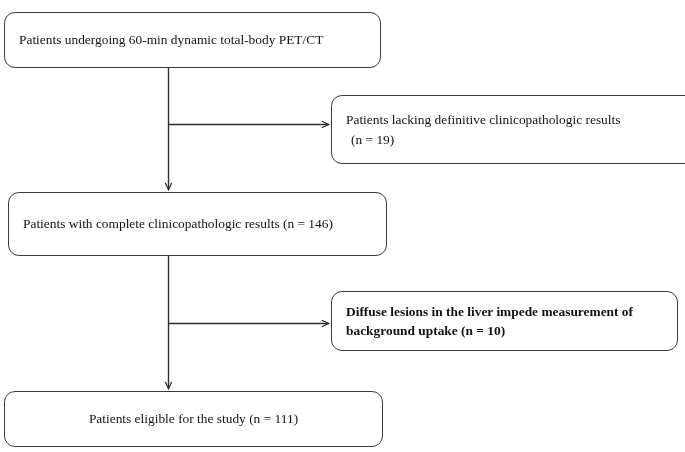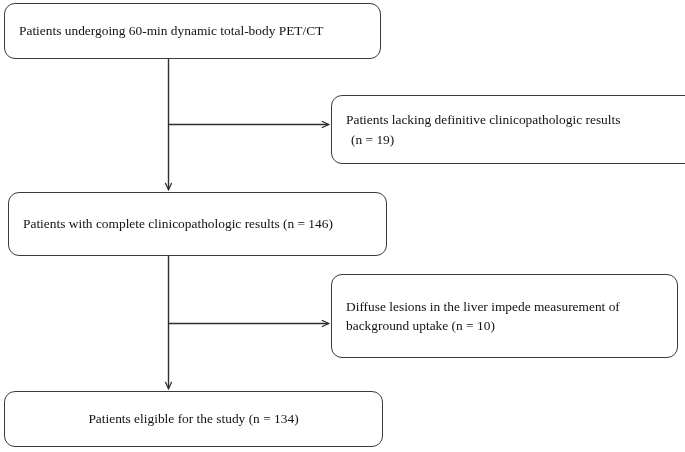--- a/index.html
+++ b/index.html
@@ -74,35 +74,35 @@
 
     <g>
       <line x1="168.5" y1="255" x2="168.5" y2="388.5" stroke="#2e2e2e" stroke-width="1.4" marker-end="url(#vhead)"></line>
     </g>
 
     <g>
       <line x1="168.5" y1="323.5" x2="328.5" y2="323.5" stroke="#2e2e2e" stroke-width="1.4" marker-end="url(#vhead)"></line>
     </g>
   </svg>
 
-  <div class="node left-pad" style="left:4px; top:3px; width:377px; height:56px;">
+  <div class="node left-pad" style="left:4px; top:12px; width:377px; height:56px;">
     <span class="txt">Patients undergoing 60-min dynamic total-body PET/CT</span>
   </div>
 
   <div class="node left-pad indent-second" style="left:331px; top:95px; width:399px; height:69px;">
     <span class="txt">Patients lacking definitive clinicopathologic results</span>
     <span class="txt line2">(n = 19)</span>
   </div>
 
   <div class="node left-pad" style="left:8px; top:192px; width:379px; height:64px;">
     <span class="txt">Patients with complete clinicopathologic results (n = 146)</span>
   </div>
 
-  <div class="node left-pad" style="left:331px; top:274px; width:347px; height:84px;">
+  <div class="node left-pad" style="left:331px; top:291px; width:347px; height:60px;font-weight:bold;">
     <span class="txt">Diffuse lesions in the liver impede measurement of</span>
     <span class="txt line2">background uptake (n = 10)</span>
   </div>
 
   <div class="node center-pad" style="left:4px; top:391px; width:379px; height:56px;">
-    <span class="txt">Patients eligible for the study (n = 134)</span>
+    <span class="txt">Patients eligible for the study (n = 111)</span>
   </div>
 
 </div>
 
 </body></html>

